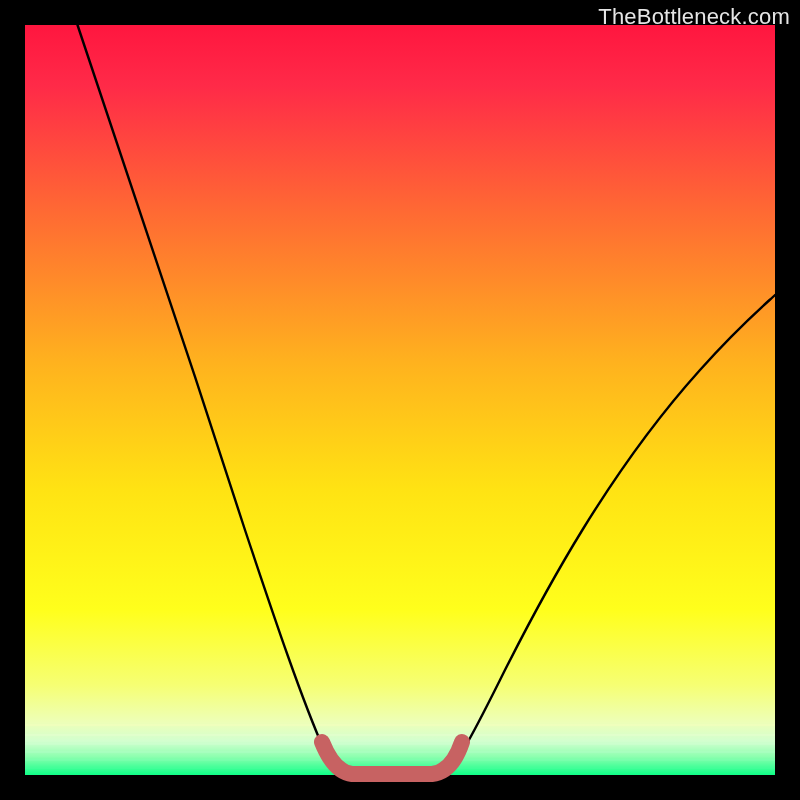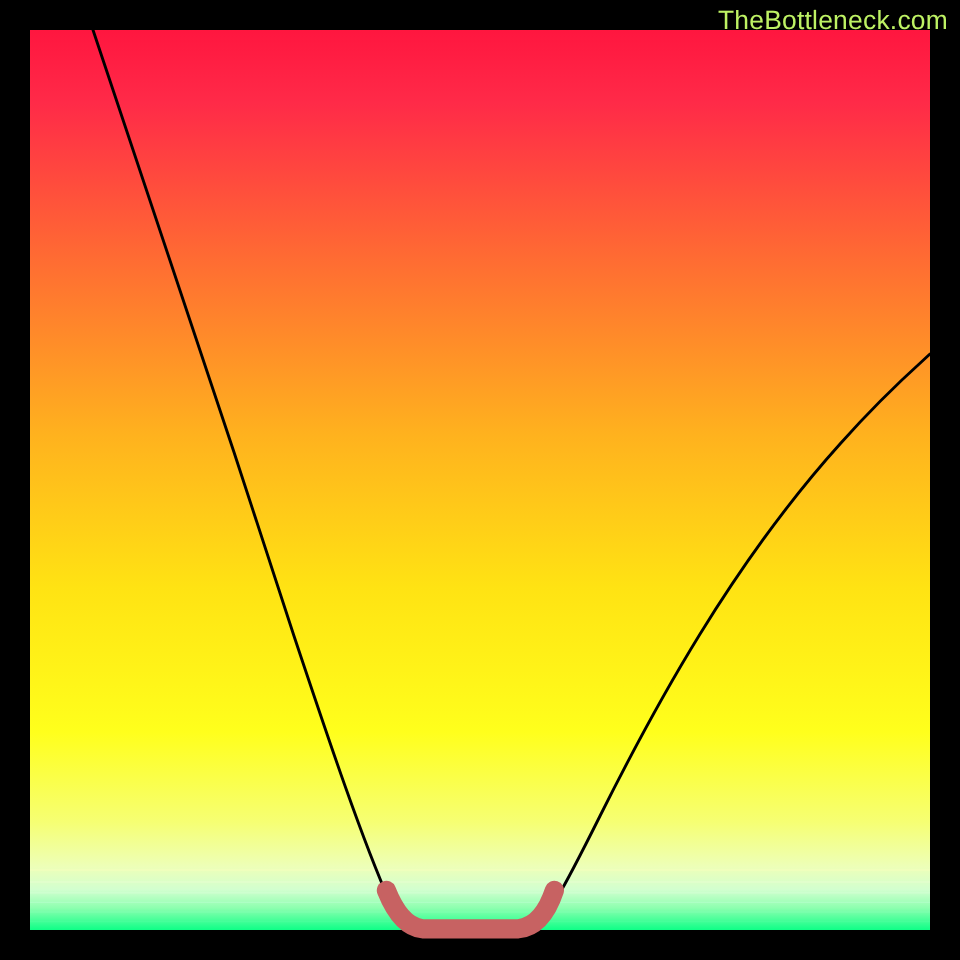--- a/index.html
+++ b/index.html
@@ -14,21 +14,21 @@
   .frame {
     position: relative;
     width: 800px;
     height: 800px;
     background: #000;
   }
   .watermark {
     position: absolute;
     top: 4px;
     right: 10px;
-    color: #bef264;
+    color: #e5e5e5;
     font-size: 22px;
     font-weight: 400;
     letter-spacing: 0.2px;
     z-index: 10;
   }
   svg {
     position: absolute;
     top: 0;
     left: 0;
   }

